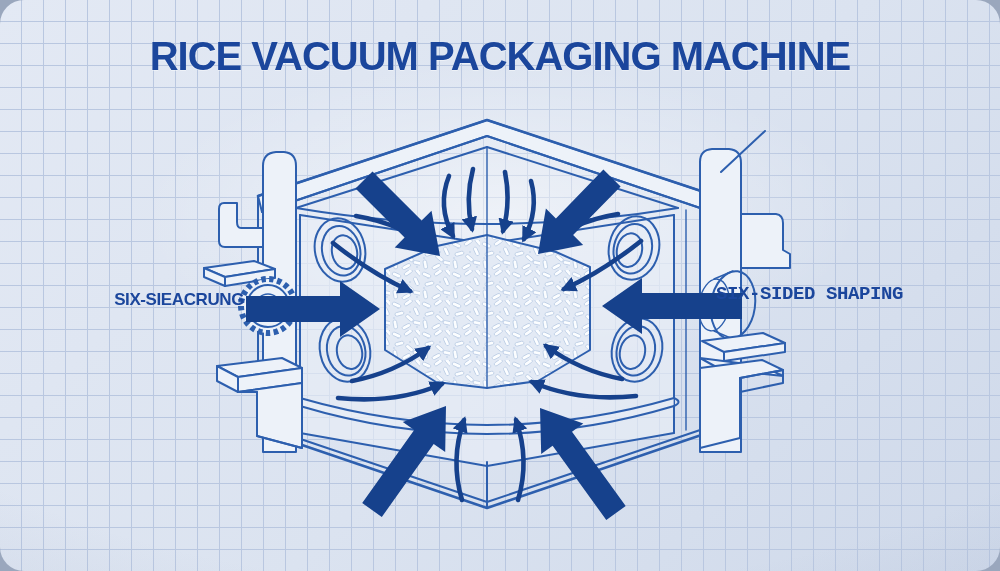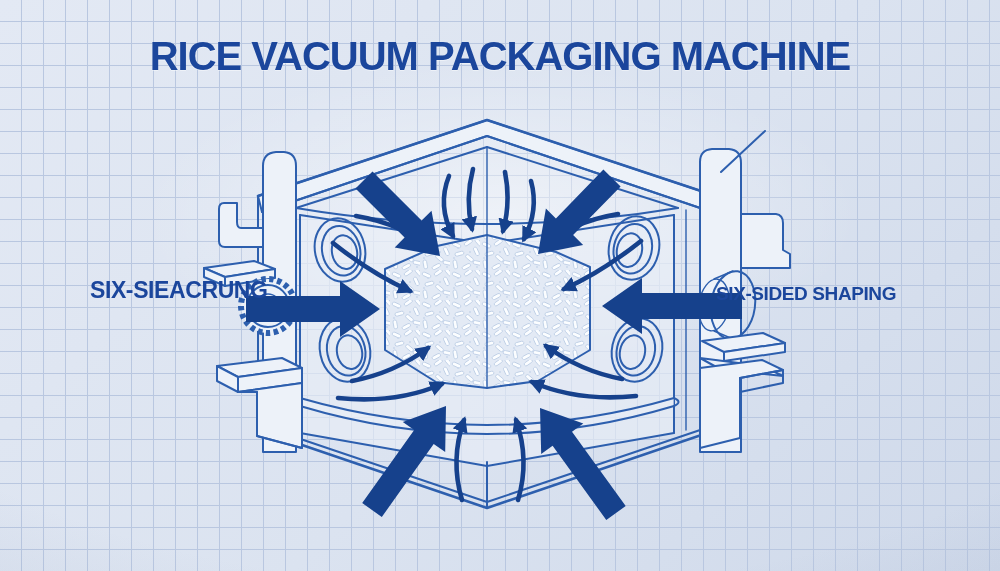--- a/index.html
+++ b/index.html
@@ -14,42 +14,43 @@
   html,body{margin:0;padding:0;}
   body{font-family:"Liberation Sans", sans-serif;background:#9aa7bd;}
   .stage{
     position:relative;width:1000px;height:571px;overflow:hidden;
     background:
       radial-gradient(ellipse 130% 110% at 50% 42%, rgba(120,140,175,0) 55%, rgba(90,110,150,0.22) 100%),
       radial-gradient(ellipse 60% 45% at 50% 38%, rgba(255,255,255,0.5), rgba(255,255,255,0) 60%),
       repeating-linear-gradient(to right, rgba(0,0,0,0) 0 21px, var(--grid-line) 21px 22px),
       repeating-linear-gradient(to bottom, rgba(0,0,0,0) 0 21px, var(--grid-line) 21px 22px),
       linear-gradient(135deg,#e3e9f4 0%,#dbe3f0 55%,#cfd9ea 100%);
+    border-radius: 24px;
   }
   svg.draw{position:absolute;left:0;top:0;}
   .ln{fill:none;stroke:var(--line-art);stroke-width:2;stroke-linecap:round;stroke-linejoin:round;}
   .ln-hv{fill:none;stroke:var(--line-art);stroke-width:2.6;stroke-linecap:round;stroke-linejoin:round;}
   .ln-lt{fill:none;stroke:var(--line-art);stroke-width:1.4;stroke-linecap:round;stroke-linejoin:round;}
   .face{fill:var(--panel-fill);stroke:var(--line-art);stroke-width:2;stroke-linejoin:round;}
   .face-soft{fill:#e9eef7;opacity:.6;stroke:none;}
   .solid{fill:var(--panel-fill);stroke:var(--line-art);stroke-width:2;stroke-linejoin:round;}
   .thin-arrow{fill:none;stroke:var(--accent-navy);stroke-width:4.6;stroke-linecap:round;}
   .bold{fill:var(--accent-navy);stroke:none;}
   #ah path{fill:var(--accent-navy);}
   .label{
     position:absolute;color:var(--text-blue);font-weight:700;
     letter-spacing:-0.4px;white-space:nowrap;
   }
   .label.title{
     left:0;top:34px;width:100%;text-align:center;font-size:40px;letter-spacing:-1px;
     text-shadow:0 1px 0 rgba(255,255,255,.45);
   }
   .label.vacum{left:769px;top:116px;font-size:18px;}
-  .label.leftlab{left:90px;top:277px;width:154px;text-align:center;font-size:23px;}
-  .label.rightlab{left:716px;top:283px;font-size:19px;}
+  .label.leftlab{left:90px;top:290px;width:154px;text-align:right;font-size:17px;}
+  .label.rightlab{left:716px;top:283px;font-size:19px;font-family:Liberation Mono, monospace;}
 </style>
 </head>
 <body>
 
 <div class="stage">
 
   <svg class="draw" width="1000" height="571" viewBox="0 0 1000 571">
     <defs>
       <marker id="ah" viewBox="0 0 10 10" refX="7.5" refY="5" markerWidth="3.4" markerHeight="3.4" orient="auto-start-reverse" markerUnits="strokeWidth">
         <path d="M0,0 L10,5 L0,10 Z"></path>

